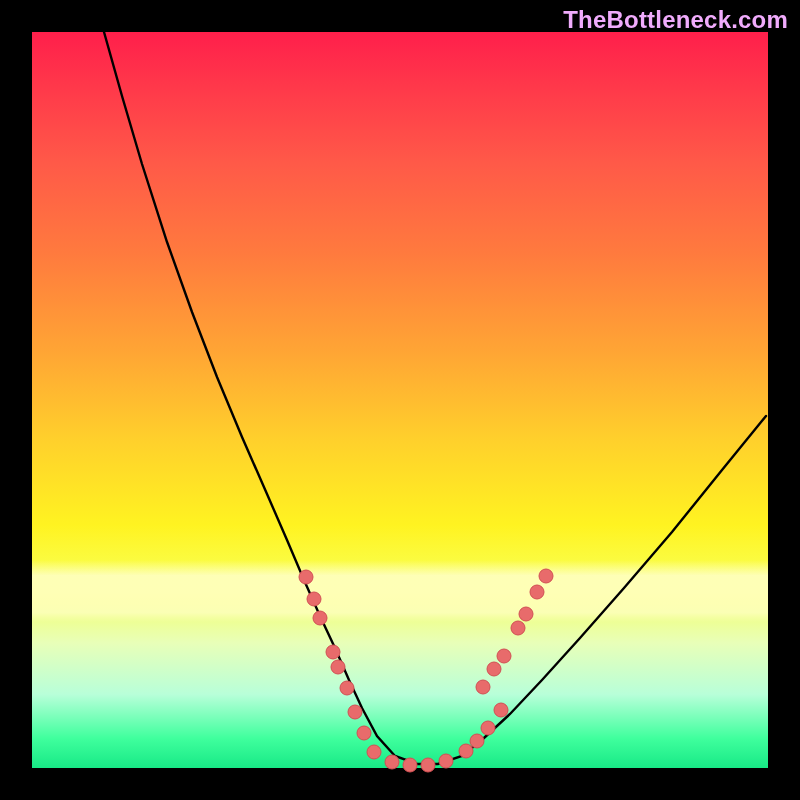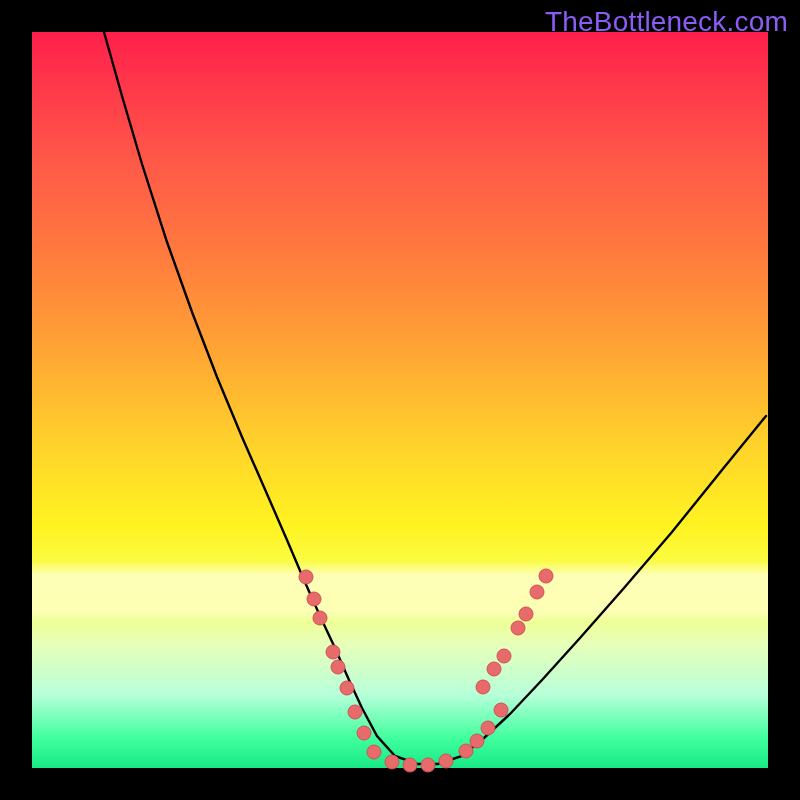--- a/index.html
+++ b/index.html
@@ -54,23 +54,23 @@
       rgba(255,255,185,0.95) 55%,
       rgba(255,255,200,0.7) 85%,
       rgba(255,255,220,0) 100%
     );
     pointer-events: none;
   }
   .watermark {
     position: absolute;
     top: 6px;
     right: 12px;
-    font-size: 28px;
-    font-weight: 400;
-    color: #8b5cf6;
+    font-size: 24px;
+    font-weight: 700;
+    color: #f0abfc;
     letter-spacing: 0.2px;
     pointer-events: none;
   }
   svg.curve {
     position: absolute;
     left: 0;
     top: 0;
     width: 736px;
     height: 736px;
     overflow: visible;

